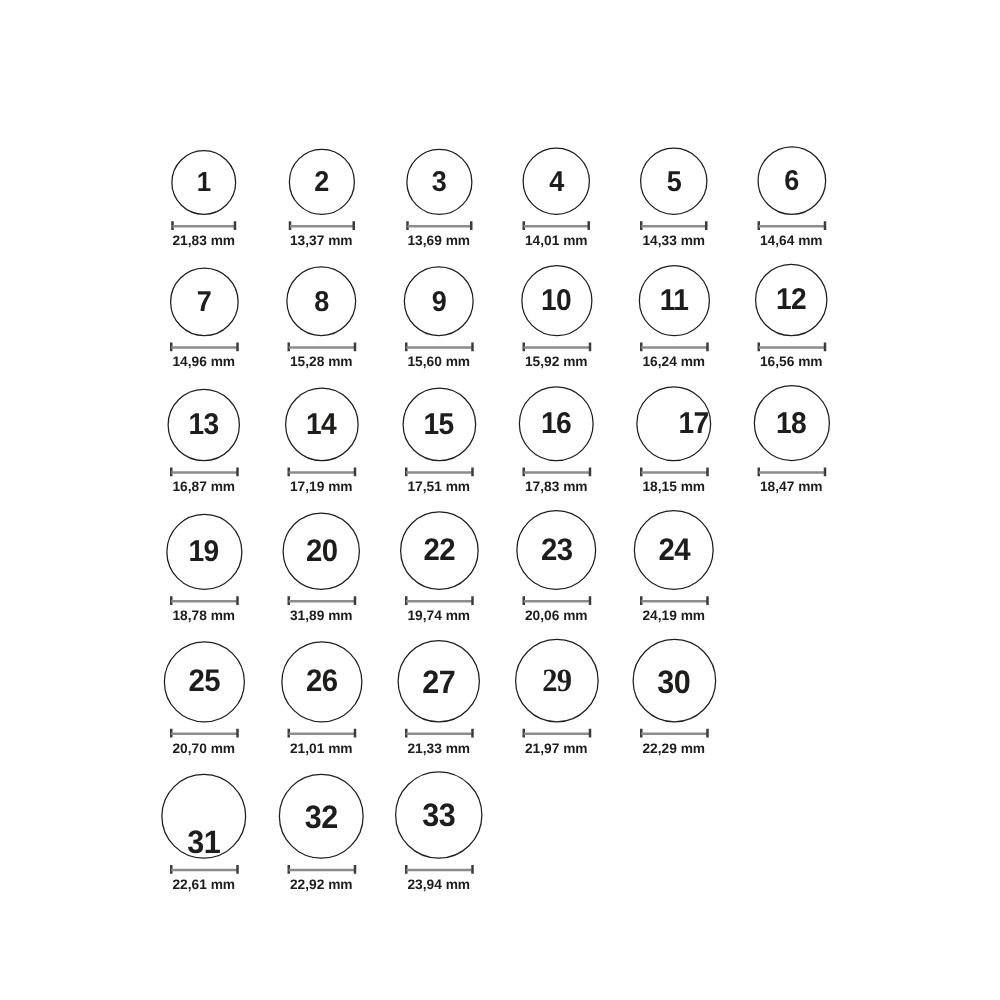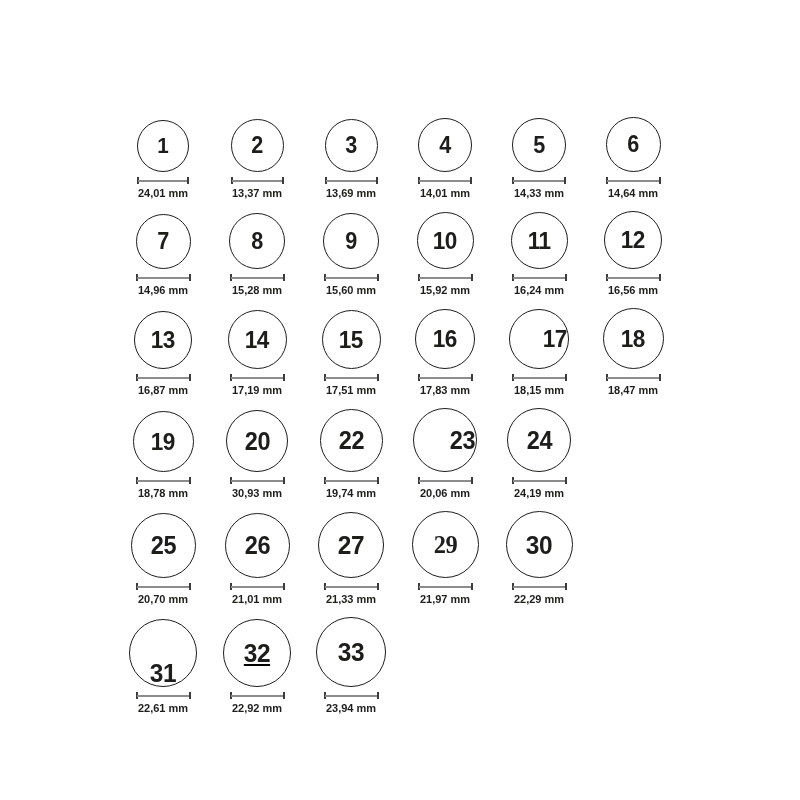--- a/index.html
+++ b/index.html
@@ -88,21 +88,21 @@
 <div id="canvas">
   <div id="chart">
       <div class="row">
         <div class="cell">
     <div class="ring-circle" style="width: 52px; height: 52px;">
       <span class="ring-number" style="font-size: 22px;">1</span>
     </div>
     <div class="dim-line" style="width: 52px;">
       <span class="dim-bar"></span>
     </div>
-    <span class="dim-label">24,01 mm</span>
+    <span class="dim-label">21,83 mm</span>
   </div>
         <div class="cell">
     <div class="ring-circle" style="width: 53px; height: 53px;">
       <span class="ring-number" style="font-size: 23px;">2</span>
     </div>
     <div class="dim-line" style="width: 53px;">
       <span class="dim-bar"></span>
     </div>
     <span class="dim-label">13,37 mm</span>
   </div>
@@ -265,33 +265,33 @@
     </div>
     <span class="dim-label">18,78 mm</span>
   </div>
         <div class="cell">
     <div class="ring-circle" style="width: 62px; height: 62px;">
       <span class="ring-number" style="font-size: 25px;">20</span>
     </div>
     <div class="dim-line" style="width: 55px;">
       <span class="dim-bar"></span>
     </div>
-    <span class="dim-label">30,93 mm</span>
+    <span class="dim-label">31,89 mm</span>
   </div>
         <div class="cell">
     <div class="ring-circle" style="width: 63px; height: 63px;">
       <span class="ring-number" style="font-size: 25px;">22</span>
     </div>
     <div class="dim-line" style="width: 55px;">
       <span class="dim-bar"></span>
     </div>
     <span class="dim-label">19,74 mm</span>
   </div>
         <div class="cell">
-    <div class="ring-circle" style="width: 64px; height: 64px; justify-content: flex-end;">
+    <div class="ring-circle" style="width: 64px; height: 64px;">
       <span class="ring-number" style="font-size: 25px;">23</span>
     </div>
     <div class="dim-line" style="width: 55px;">
       <span class="dim-bar"></span>
     </div>
     <span class="dim-label">20,06 mm</span>
   </div>
         <div class="cell">
     <div class="ring-circle" style="width: 64px; height: 64px;">
       <span class="ring-number" style="font-size: 25px;">24</span>
@@ -353,21 +353,21 @@
         <div class="cell">
     <div class="ring-circle" style="width: 68px; height: 68px; align-items: flex-end;">
       <span class="ring-number" style="font-size: 26px;">31</span>
     </div>
     <div class="dim-line" style="width: 55px;">
       <span class="dim-bar"></span>
     </div>
     <span class="dim-label">22,61 mm</span>
   </div>
         <div class="cell">
-    <div class="ring-circle" style="width: 68px; height: 68px; text-decoration: underline;">
+    <div class="ring-circle" style="width: 68px; height: 68px;">
       <span class="ring-number" style="font-size: 26px;">32</span>
     </div>
     <div class="dim-line" style="width: 55px;">
       <span class="dim-bar"></span>
     </div>
     <span class="dim-label">22,92 mm</span>
   </div>
         <div class="cell">
     <div class="ring-circle" style="width: 70px; height: 70px;">
       <span class="ring-number" style="font-size: 26px;">33</span>

